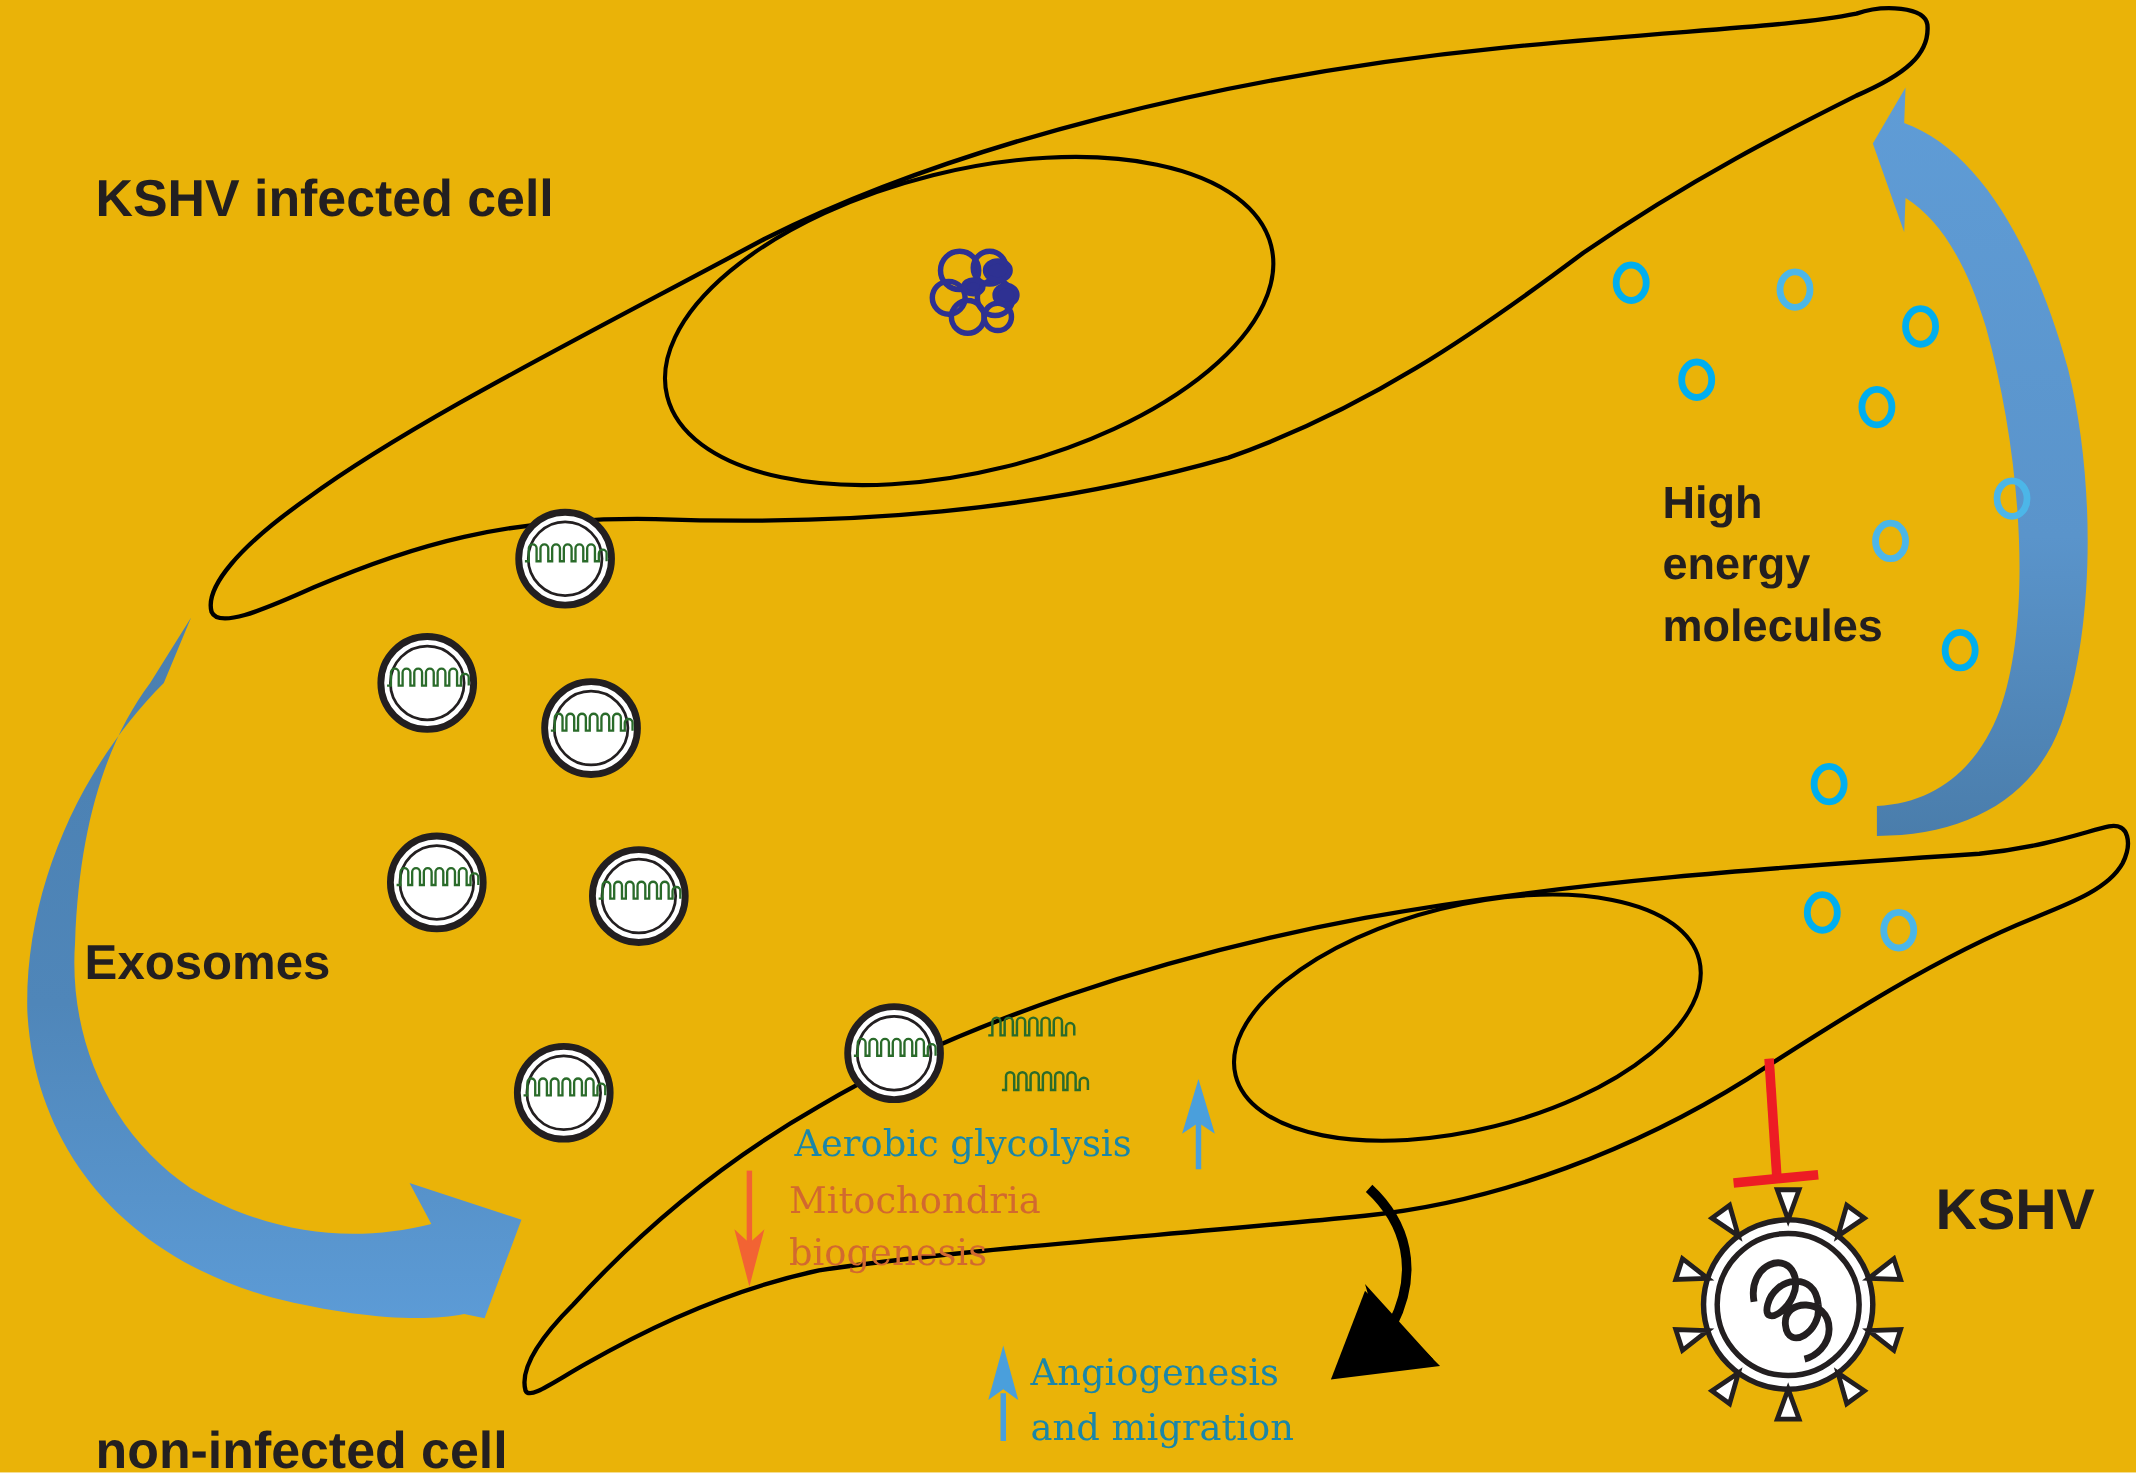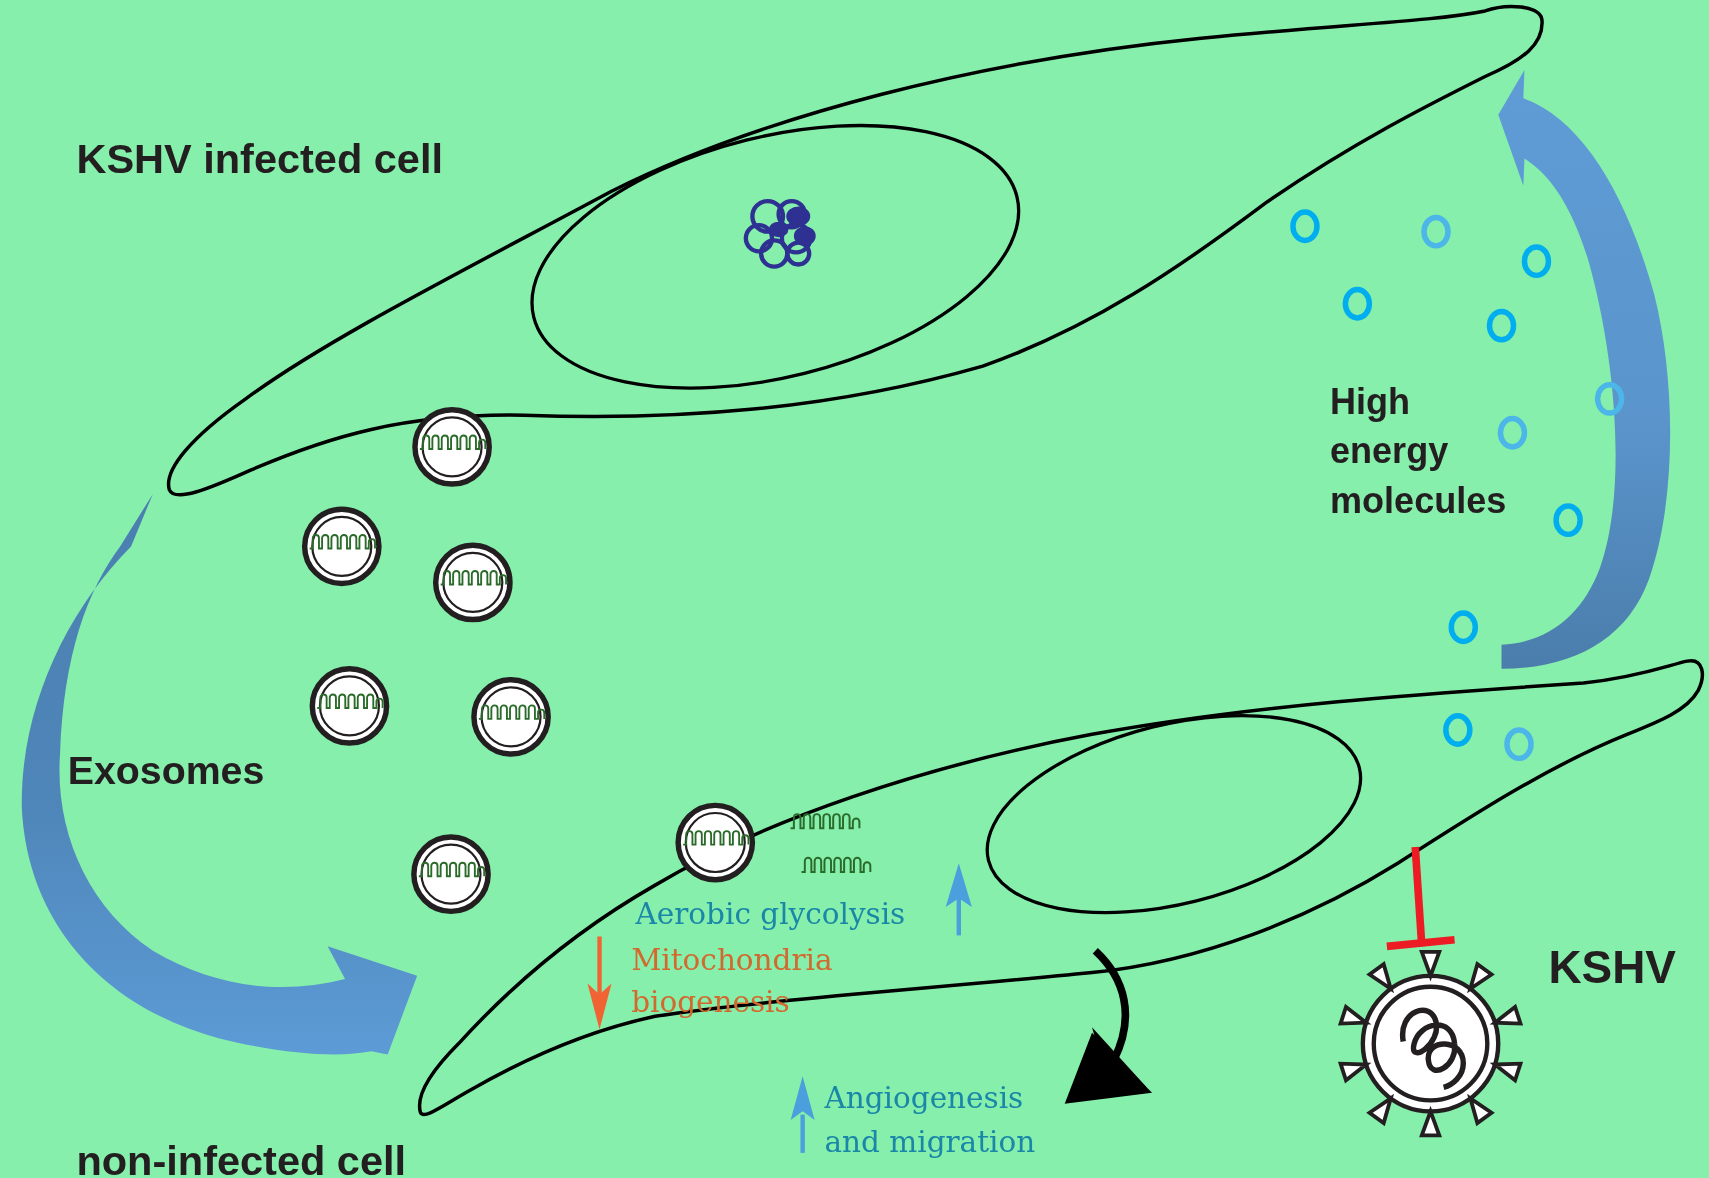--- a/index.html
+++ b/index.html
@@ -1,16 +1,16 @@
 <!DOCTYPE html>
 <html><head>
 <meta charset="utf-8">
 <style>
   html, body { margin: 0; padding: 0; background: #ffffff; }
-  #stage { width: 1709px; height: 1178px; position: relative; overflow: hidden; background: #86efac; }
+  #stage { width: 1709px; height: 1178px; position: relative; overflow: hidden; background: #eab308; }
   svg { display: block; }
   .lbl-bold { font-family: "Liberation Sans", sans-serif; font-weight: bold; fill: #231f20; }
   .lbl-serif { font-family: "DejaVu Serif", serif; }
   .cell { fill: none; stroke: #000; stroke-width: 3.2; }
   .nucleus { fill: none; stroke: #000; stroke-width: 3; }
   .mol { fill: none; stroke-width: 5; }
 </style>
 </head>
 <body>
 

